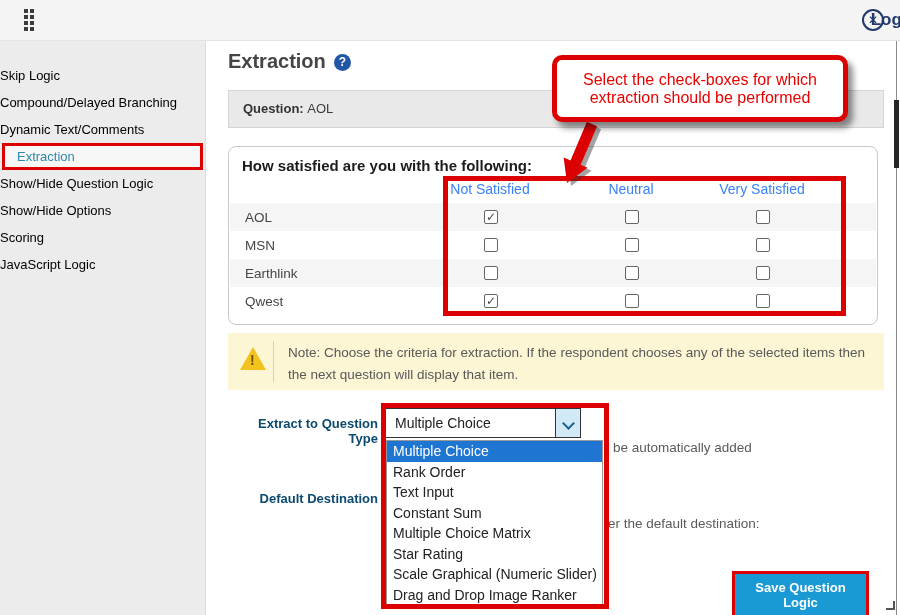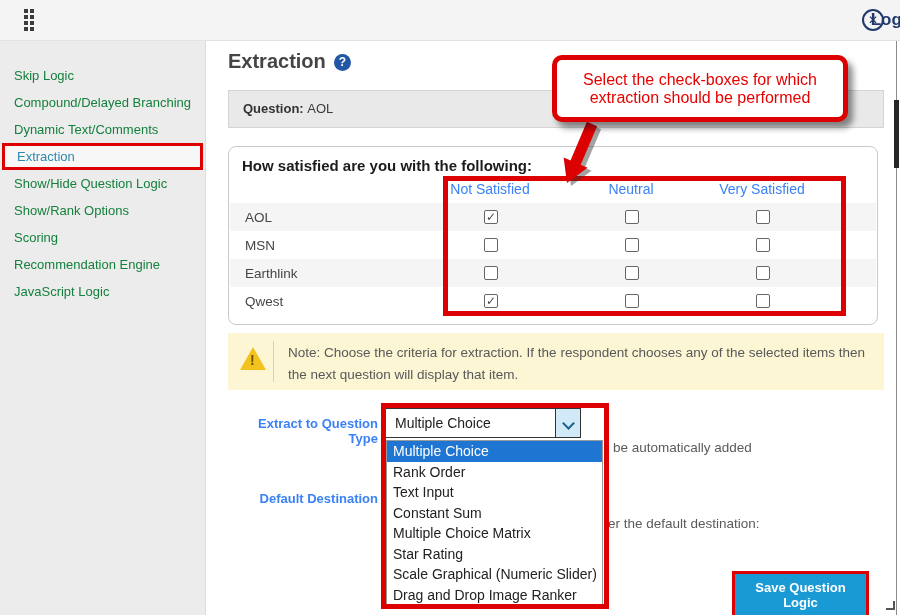--- a/index.html
+++ b/index.html
@@ -12,21 +12,21 @@
              font-size:17px;font-weight:bold;color:var(--navy);}
   .grid-icon{position:absolute;left:24px;top:9px;display:grid;
              grid-template-columns:4px 4px;grid-template-rows:4px 4px 4px 4px;gap:2px;cursor:pointer;}
   .grid-icon i{background:#3c3c3c;width:4px;height:4px;display:block;}
   .close-icon{position:absolute;right:16px;top:9px;width:18px;height:18px;border:2px solid var(--navy);
               border-radius:50%;color:var(--navy);font-weight:bold;font-size:12px;line-height:18px;
               text-align:center;cursor:pointer;}
   
   .sidebar{position:absolute;left:0;top:41px;width:206px;height:574px;background:#ececec;
            border-right:1px solid #dcdcdc;padding-top:21px;box-sizing:border-box;}
-  .side-item{height:27px;line-height:27px;padding-left:14px;font-size:13px;color:#15803d;
+  .side-item{height:27px;line-height:27px;font-size:13px;color:#000000;
              cursor:pointer;box-sizing:border-box;white-space:nowrap;}
   .side-item.active{color:var(--link-blue);background:#f7f7f7;border:3px solid var(--accent);
                     line-height:21px;margin:0 2px;padding-left:12px;width:calc(100% - 4px);}
   
   .page-title{position:absolute;left:228px;top:50px;font-size:20px;font-weight:bold;color:#454545;}
   .help-icon{display:inline-block;width:17px;height:17px;border-radius:50%;background:#2257a5;
              color:#fff;font-size:12px;line-height:17px;text-align:center;font-weight:bold;
              vertical-align:2px;margin-left:8px;cursor:pointer;}
   .question-bar{position:absolute;left:228px;top:90px;width:656px;height:38px;background:#e9e9e9;
                 border:1px solid #d4d4d4;box-sizing:border-box;line-height:36px;padding-left:14px;
@@ -52,21 +52,21 @@
            text-align:center;font-size:16px;color:#e60000;padding:2px 14px;}
   .anno-arrow{position:absolute;left:0;top:0;z-index:6;pointer-events:none;}
   
   .note{position:absolute;left:228px;top:333px;width:656px;height:57px;background:var(--note-bg);box-sizing:border-box;}
   .warn{position:absolute;left:12px;top:14px;width:0;height:0;border-left:13px solid transparent;
         border-right:13px solid transparent;border-bottom:23px solid var(--warn-yellow);}
   .warn::after{content:"!";position:absolute;left:-3px;top:5px;font-size:14px;font-weight:bold;color:#6e5200;}
   .note-divider{position:absolute;left:45px;top:8px;width:1px;height:41px;background:#d9d2ae;}
   .note-text{position:absolute;left:60px;top:9px;width:580px;font-size:13.5px;color:#585858;line-height:1.6;}
   
-  .fld-label{position:absolute;width:150px;text-align:right;font-size:13px;font-weight:bold;color:#3b82f6;}
+  .fld-label{position:absolute;width:150px;text-align:right;font-size:13px;font-weight:bold;color:#0c4a6e;}
   .lbl-extract{left:228px;top:416px;}
   .lbl-dest{left:228px;top:491px;}
   .select{position:absolute;left:385px;top:408px;width:196px;height:30px;background:#fff;
           border:1px solid #333;box-sizing:border-box;z-index:4;cursor:pointer;}
   .select .val{position:absolute;left:9px;top:6px;font-size:14px;color:#222;}
   .select .chev{position:absolute;right:0;top:0;width:25px;height:100%;background:#d2e9f7;
                 border-left:1px solid #333;box-sizing:border-box;}
   .select .chev::after{content:"";position:absolute;left:8px;top:10px;width:7px;height:7px;
                 border-right:2px solid #18618f;border-bottom:2px solid #18618f;transform:rotate(45deg);}
   .dropdown{position:absolute;left:386px;top:440px;width:217px;background:#fff;z-index:4;
@@ -111,23 +111,22 @@
     <span class="close-icon">✕</span>
   </div>
 
   <div class="sidebar">
     <div>
         <div class="side-item">Skip Logic</div>
         <div class="side-item">Compound/Delayed Branching</div>
         <div class="side-item">Dynamic Text/Comments</div>
         <div class="side-item active">Extraction</div>
         <div class="side-item">Show/Hide Question Logic</div>
-        <div class="side-item">Show/Rank Options</div>
+        <div class="side-item">Show/Hide Options</div>
         <div class="side-item">Scoring</div>
-        <div class="side-item">Recommendation Engine</div>
         <div class="side-item">JavaScript Logic</div>
       </div>
   </div>
 
   <div class="page-title">
     <span>Extraction</span><span class="help-icon">?</span>
   </div>
 
   <div class="question-bar">
     <b>Question:</b>&nbsp;<span>AOL</span>

